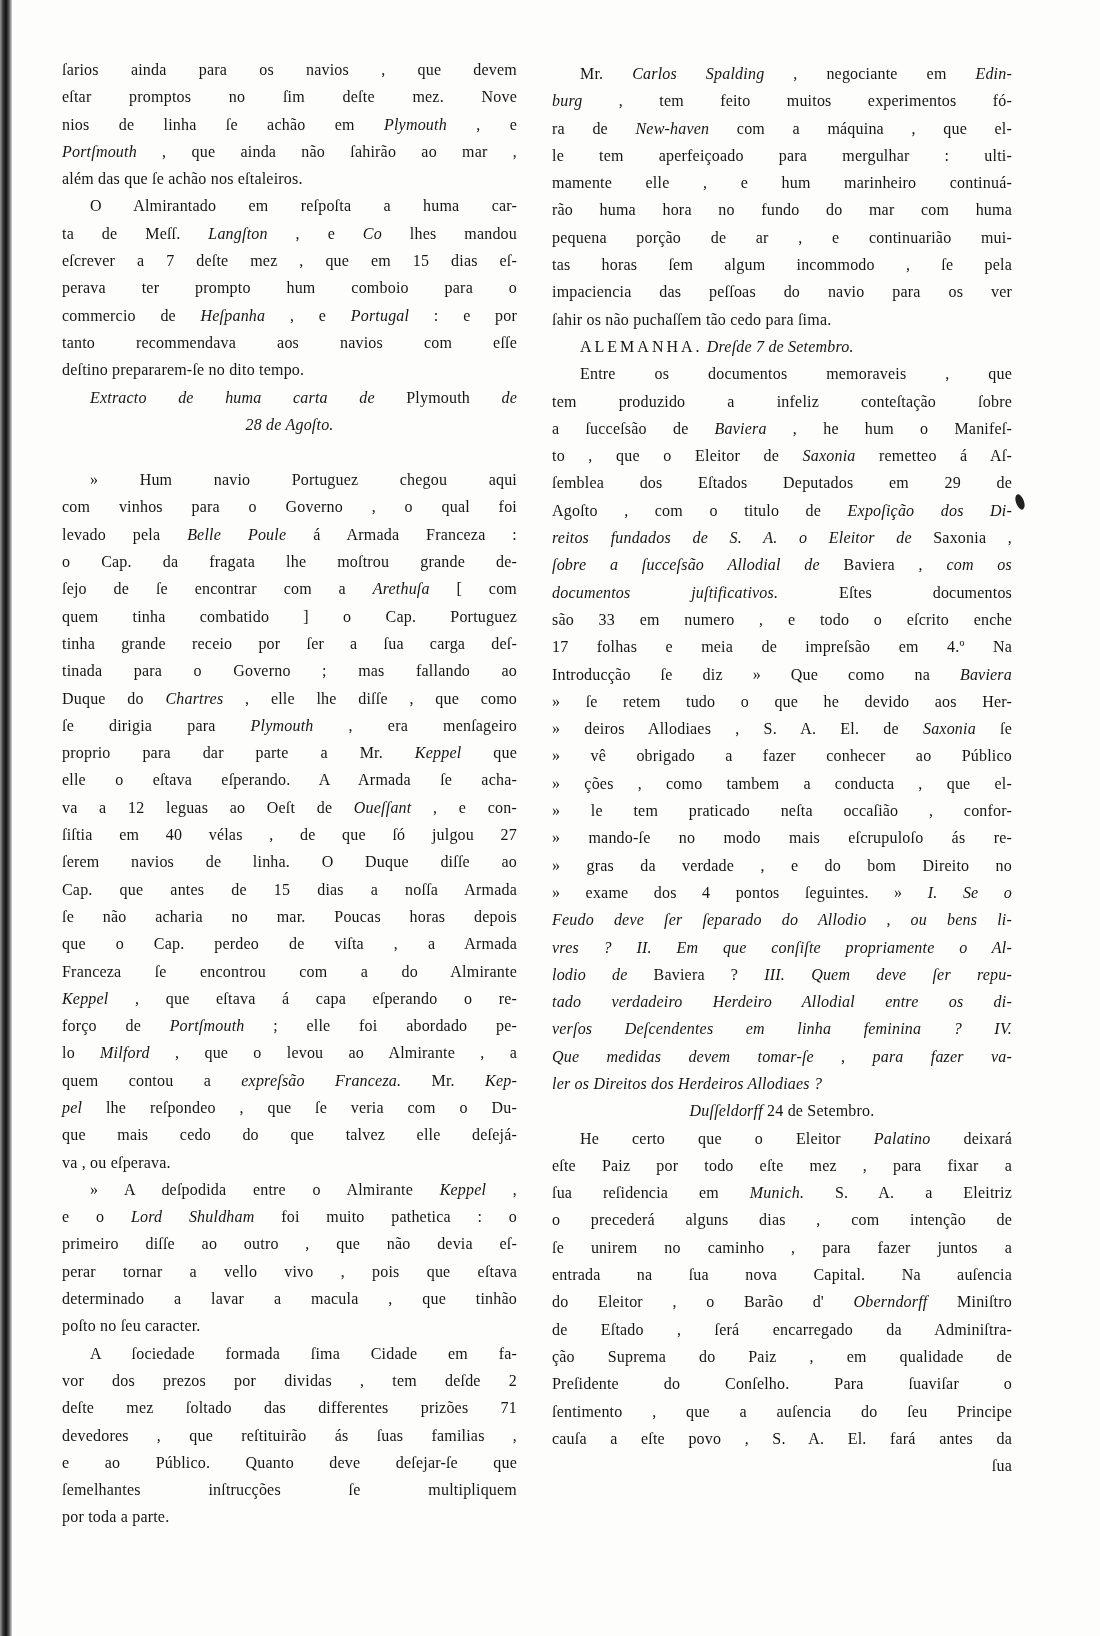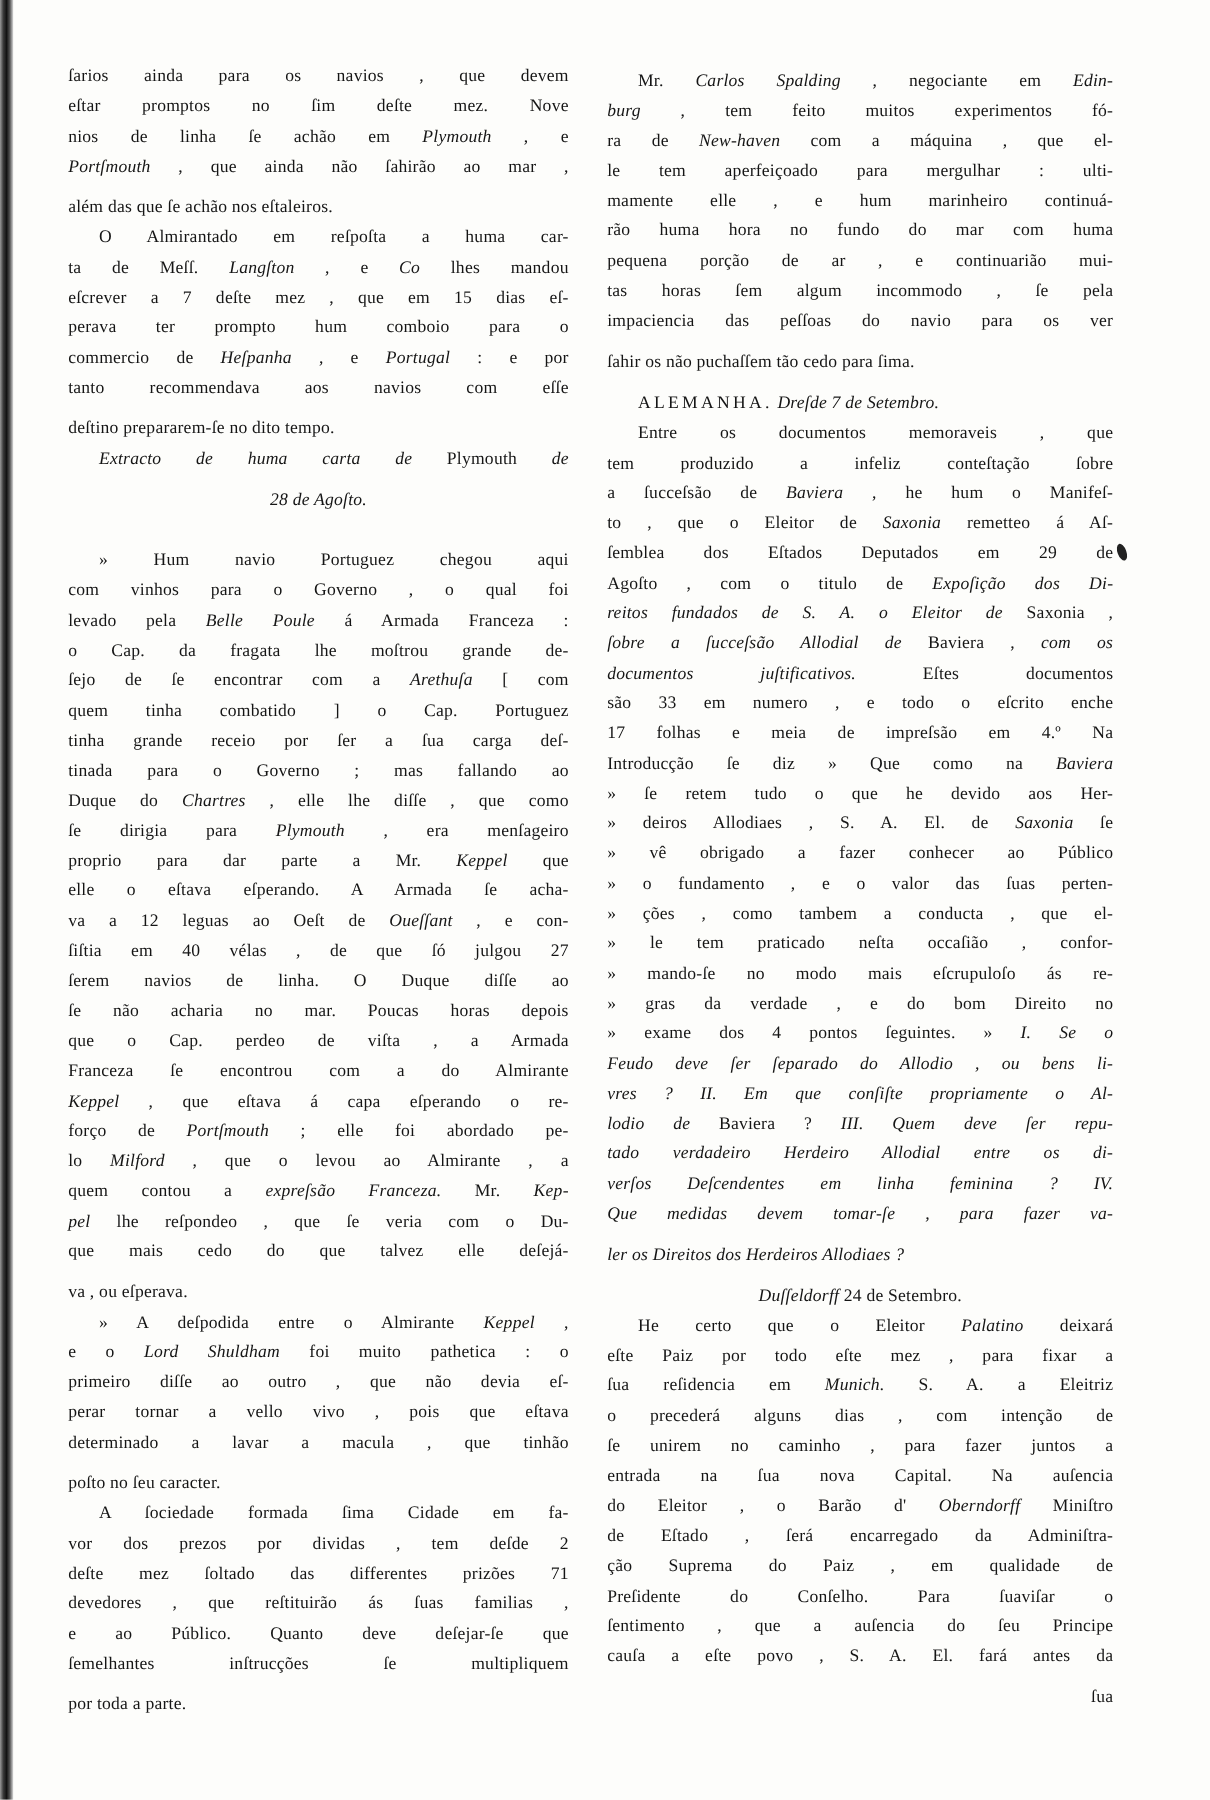--- a/index.html
+++ b/index.html
@@ -11,21 +11,21 @@
     position: absolute; left: 0; top: 0; width: 12px; height: 1636px;
     background: linear-gradient(to right, #9a9a9a 0px, #3a3a3a 3px, #111 6px, #555 9px, #d8d8d8 12px);
   }
   .col {
     position: absolute; top: 56px; font-size: 16px; line-height: 27.3px;
     text-align: justify; letter-spacing: 0.2px;
   }
   .col-left { left: 62px; width: 455px; }
   .col-right { left: 552px; width: 460px; top: 60px; }
   .col .line { display: block; text-align: justify; text-align-last: justify; white-space: nowrap; height: 27.3px; }
-  .col .line.last { text-align-last: left; margin-top: 10px; }
+  .col .line.last { text-align-last: left; }
   .col .line.ctr { text-align: center; text-align-last: center; }
   .col .line.rt { text-align: right; text-align-last: right; }
   i, .it { font-style: italic; font-weight: normal; }
   .caps { letter-spacing: 3px; font-weight: normal; }
   .speck { position: absolute; width: 8px; height: 16px; background: #222; border-radius: 50%; transform: rotate(-20deg); }
 </style>
 </head>
 <body>
 
 <div class="edge"></div>
@@ -54,20 +54,21 @@
     <span class="line">quem tinha combatido ] o Cap. Portuguez</span>
     <span class="line">tinha grande receio por ſer a ſua carga deſ-</span>
     <span class="line">tinada para o Governo ; mas fallando ao</span>
     <span class="line">Duque do <span class="it">Chartres</span> , elle lhe diſſe , que como</span>
     <span class="line">ſe dirigia para <span class="it">Plymouth</span> , era menſageiro</span>
     <span class="line">proprio para dar parte a Mr. <span class="it">Keppel</span> que</span>
     <span class="line">elle o eſtava eſperando. A Armada ſe acha-</span>
     <span class="line">va a 12 leguas ao Oeſt de <span class="it">Oueſſant</span> , e con-</span>
     <span class="line">ſiſtia em 40 vélas , de que ſó julgou 27</span>
     <span class="line">ſerem navios de linha. O Duque diſſe ao</span>
+    <span class="line">Cap. que antes de 15 dias a noſſa Armada</span>
     <span class="line">ſe não acharia no mar. Poucas horas depois</span>
     <span class="line">que o Cap. perdeo de viſta , a Armada</span>
     <span class="line">Franceza ſe encontrou com a do Almirante</span>
     <span class="line"><span class="it">Keppel</span> , que eſtava á capa eſperando o re-</span>
     <span class="line">forço de <span class="it">Portſmouth</span> ; elle foi abordado pe-</span>
     <span class="line">lo <span class="it">Milford</span> , que o levou ao Almirante , a</span>
     <span class="line">quem contou a <span class="it">expreſsão Franceza.</span> Mr. <span class="it">Kep-</span></span>
     <span class="line"><span class="it">pel</span> lhe reſpondeo , que ſe veria com o Du-</span>
     <span class="line">que mais cedo do que talvez elle deſejá-</span>
     <span class="line last">va , ou eſperava.</span>
@@ -105,21 +106,20 @@
     <span class="line">Agoſto , com o titulo de <span class="it">Expoſição dos Di-</span></span>
     <span class="line"><span class="it">reitos fundados de S. A. o Eleitor de</span> Saxonia ,</span>
     <span class="line"><span class="it">ſobre a ſucceſsão Allodial de</span> Baviera , <span class="it">com os</span></span>
     <span class="line"><span class="it">documentos juſtificativos.</span> Eſtes documentos</span>
     <span class="line">são 33 em numero , e todo o eſcrito enche</span>
     <span class="line">17 folhas e meia de impreſsão em 4.º Na</span>
     <span class="line">Introducção ſe diz » Que como na <span class="it">Baviera</span></span>
     <span class="line">» ſe retem tudo o que he devido aos Her-</span>
     <span class="line">» deiros Allodiaes , S. A. El. de <span class="it">Saxonia</span> ſe</span>
     <span class="line">» vê obrigado a fazer conhecer ao Público</span>
-    <span class="line">» o fundamento , e o valor das ſuas perten-</span>
     <span class="line">» ções , como tambem a conducta , que el-</span>
     <span class="line">» le tem praticado neſta occaſião , confor-</span>
     <span class="line">» mando-ſe no modo mais eſcrupuloſo ás re-</span>
     <span class="line">» gras da verdade , e do bom Direito no</span>
     <span class="line">» exame dos 4 pontos ſeguintes. » <span class="it">I. Se o</span></span>
     <span class="line"><span class="it">Feudo deve ſer ſeparado do Allodio , ou bens li-</span></span>
     <span class="line"><span class="it">vres ? II. Em que conſiſte propriamente o Al-</span></span>
     <span class="line"><span class="it">lodio de</span> Baviera ? <span class="it">III. Quem deve ſer repu-</span></span>
     <span class="line"><span class="it">tado verdadeiro Herdeiro Allodial entre os di-</span></span>
     <span class="line"><span class="it">verſos Deſcendentes em linha feminina ? IV.</span></span>

